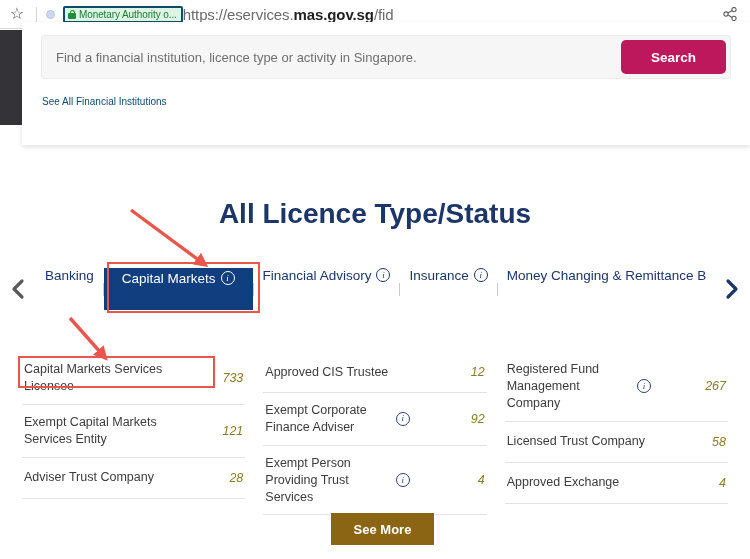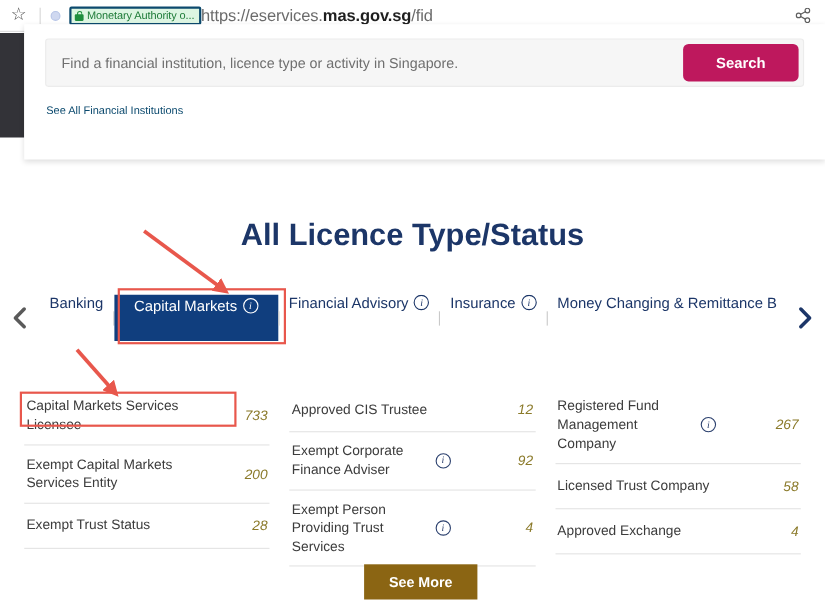--- a/index.html
+++ b/index.html
@@ -406,25 +406,25 @@
   <div class="grid-col">
     <div class="licence-row">
       <span class="licence-label">Capital Markets Services Licensee</span>
       <span class="licence-right">
         <span class="licence-count">733</span>
       </span>
     </div>
     <div class="licence-row">
       <span class="licence-label">Exempt Capital Markets Services Entity</span>
       <span class="licence-right">
-        <span class="licence-count">200</span>
-      </span>
-    </div>
-    <div class="licence-row">
-      <span class="licence-label">Exempt Trust Status</span>
+        <span class="licence-count">121</span>
+      </span>
+    </div>
+    <div class="licence-row">
+      <span class="licence-label">Adviser Trust Company</span>
       <span class="licence-right">
         <span class="licence-count">28</span>
       </span>
     </div>
   </div>
 
   <div class="grid-col">
     <div class="licence-row">
       <span class="licence-label">Approved CIS Trustee</span>
       <span class="licence-right">

